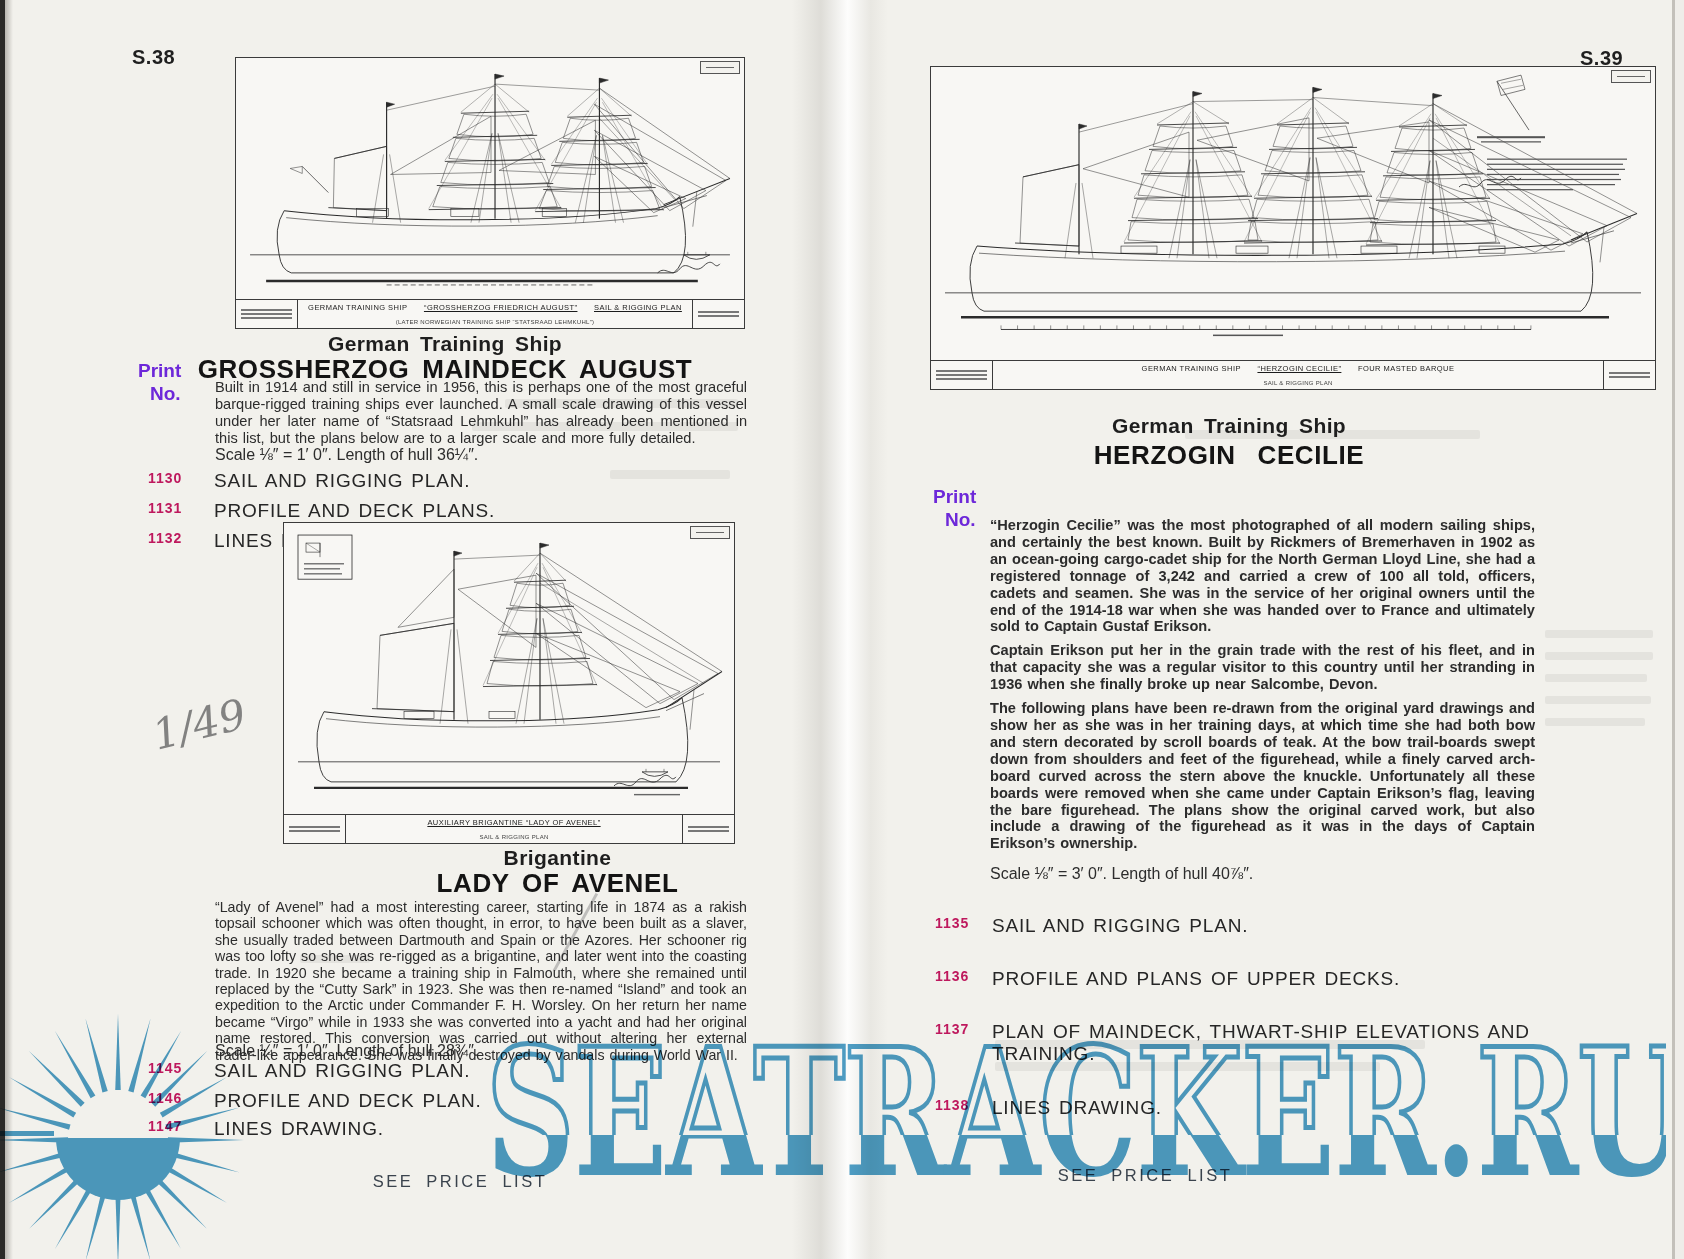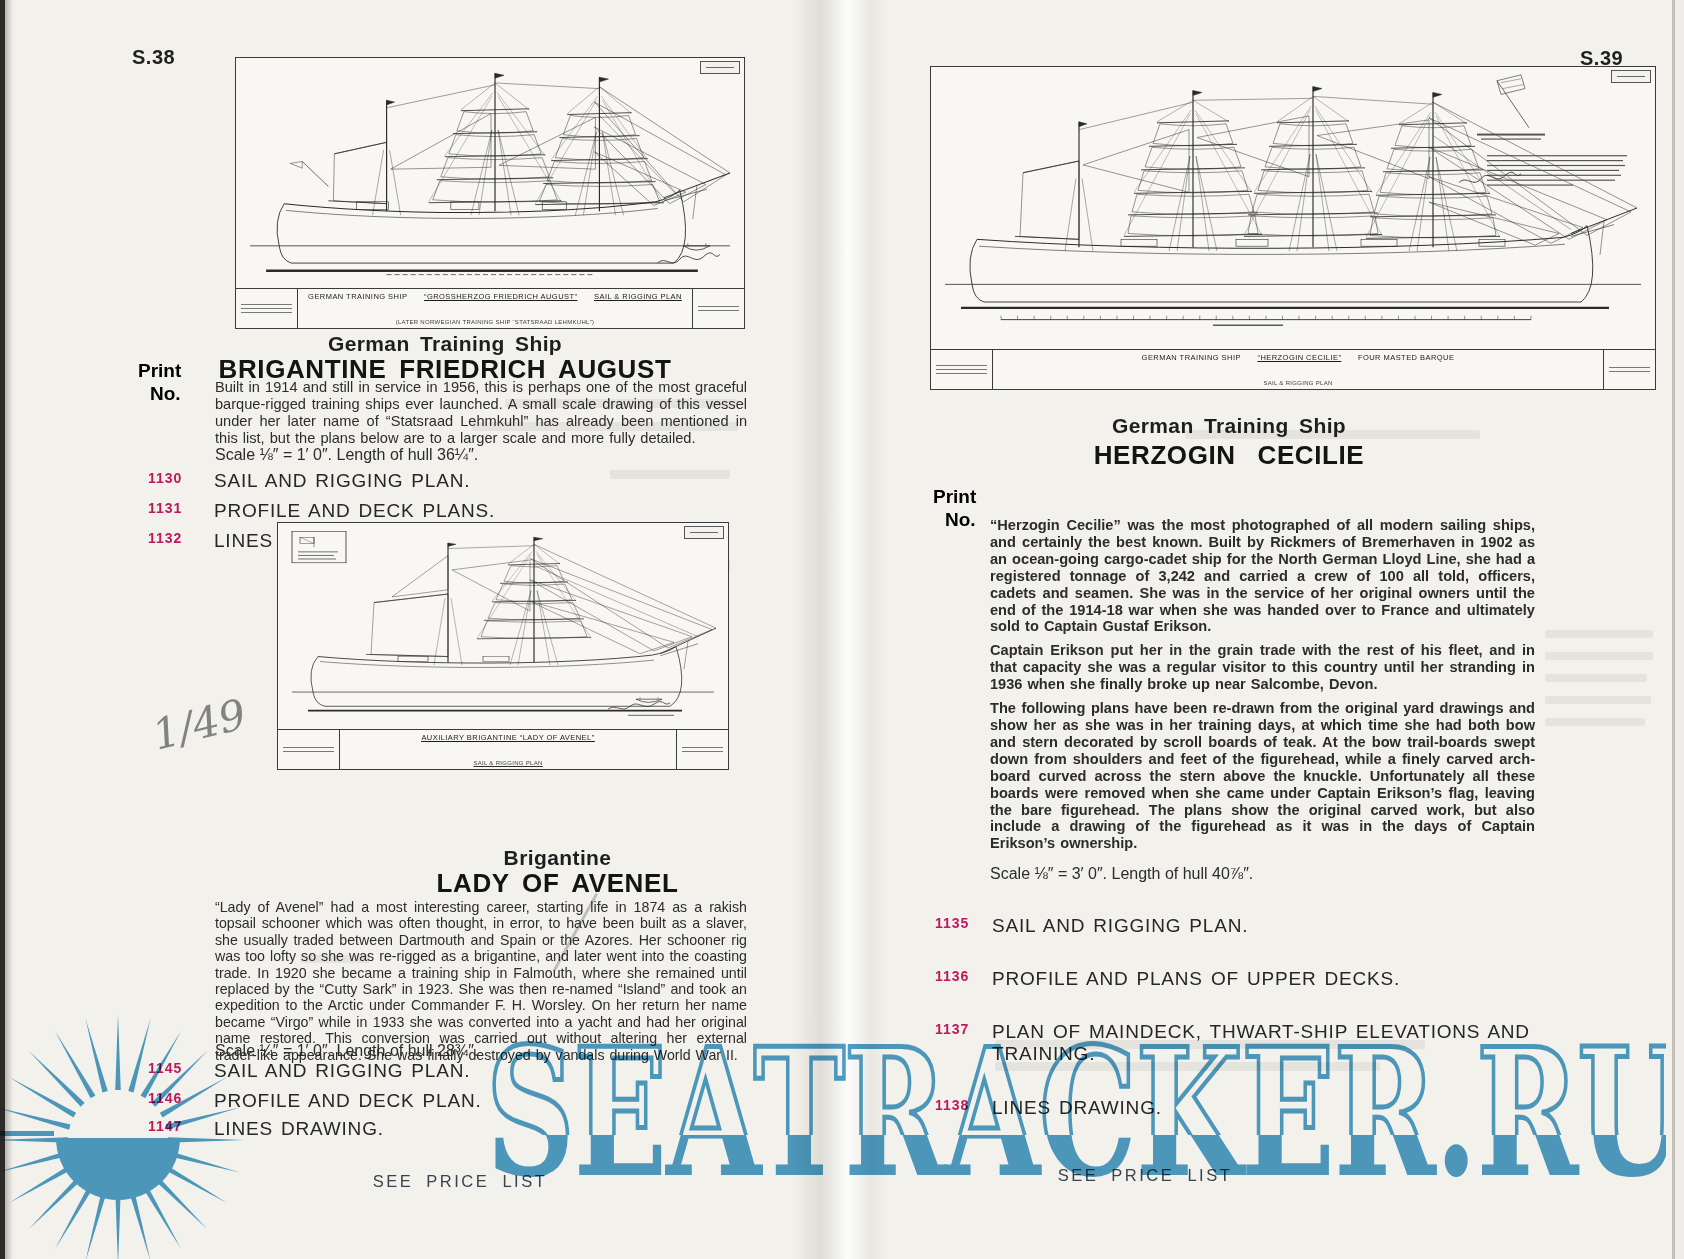--- a/index.html
+++ b/index.html
@@ -14,31 +14,31 @@
           background:linear-gradient(90deg,rgba(170,168,162,0),rgba(170,168,162,.28) 30%,rgba(255,255,255,.85) 58%,rgba(190,188,182,.18) 82%,rgba(170,168,162,0));}
   
   .pageno{position:absolute;font-weight:bold;font-size:20px;letter-spacing:.5px;color:#1f1f1f;}
   .plan{position:absolute;background:#f8f7f4;border:1.4px solid #3b3b3b;display:flex;flex-direction:column;box-sizing:border-box;}
   .draw{flex:1 1 auto;position:relative;}
   .draw svg{position:absolute;left:0;top:0;}
   .cap{border-top:1px solid #3b3b3b;display:flex;align-items:stretch;}
   .capbox{width:62px;border-right:1px solid #3b3b3b;display:flex;flex-direction:column;gap:2.5px;justify-content:center;padding:3px 5px;box-sizing:border-box;}
   .capbox.r{width:52px;border-right:none;border-left:1px solid #3b3b3b;}
   .capbox i{display:block;height:1.5px;background:#787878;}
-  .capmid{flex:1;display:flex;flex-direction:column;align-items:center;justify-content:center;gap:18px;padding:3px 0;}
+  .capmid{flex:1;display:flex;flex-direction:column;align-items:center;justify-content:center;gap:7px;padding:3px 0;}
   .capl1{font-size:7.5px;letter-spacing:.45px;color:#1c1c1c;white-space:nowrap;}
   .capl1 .u{text-decoration:underline;}
   .capl1 .gap{display:inline-block;width:14px;}
   .capl2{font-size:6px;letter-spacing:.3px;color:#3d3d3d;}
   .chip{position:absolute;top:3px;right:4px;width:38px;height:11px;border:1px solid #555;display:flex;align-items:center;justify-content:center;background:#f3f2ee;}
   .chip i{width:28px;height:1.5px;background:#666;}
   .subtitle{position:absolute;font-weight:bold;font-size:21px;color:#1e1e1e;text-align:center;letter-spacing:.4px;word-spacing:4px;}
   .title{position:absolute;font-weight:bold;font-size:26px;color:#141414;text-align:center;letter-spacing:.6px;word-spacing:5px;}
   .title.wide{word-spacing:14px;}
-  .printlbl{position:absolute;font-weight:bold;font-size:19px;color:#000000;}
+  .printlbl{position:absolute;font-weight:bold;font-size:19px;color:#6d28d9;}
   .para{position:absolute;font-size:14.6px;line-height:16.9px;text-align:justify;word-spacing:1px;color:#2c2c2c;}
   .para p{margin:0 0 7px 0;font-weight:bold;}
   .scaleline{position:absolute;font-size:16px;color:#2c2c2c;}
   .item{position:absolute;display:flex;align-items:flex-start;}
   .ino{font-weight:bold;font-size:14px;letter-spacing:1px;color:#be185d;flex:0 0 auto;}
   .item.l .ino{width:66px;}
   .item.r .ino{width:57px;}
   .ilab{font-size:19px;letter-spacing:.8px;word-spacing:2px;color:#262626;}
   .footerline{position:absolute;font-size:16.5px;letter-spacing:2.5px;word-spacing:6px;color:#3a434d;text-align:center;}
   .ghost{position:absolute;background:#3a3a3a;opacity:.07;border-radius:2px;filter:blur(.6px);}
@@ -185,40 +185,40 @@
         <div class="capl2">(LATER NORWEGIAN TRAINING SHIP “STATSRAAD LEHMKUHL”)</div>
       </div>
       <div class="capbox r">
           <i></i>
           <i></i>
         </div>
     </figcaption>
   </figure>
 
   <div class="subtitle" style="left:190px;top:332px;width:510px;">German Training Ship</div>
-  <div class="title" style="left:190px;top:354px;width:510px;">BRIGANTINE FRIEDRICH AUGUST</div>
+  <div class="title" style="left:190px;top:354px;width:510px;">GROSSHERZOG MAINDECK AUGUST</div>
   <div class="printlbl" style="left:138px;top:360px;">Print</div>
   <div class="printlbl" style="left:150px;top:383px;">No.</div>
   <div class="para" style="left:215px;top:379px;width:532px;">Built in 1914 and still in service in 1956, this is perhaps one of the most graceful barque-rigged training ships ever launched.  A small scale drawing of this vessel under her later name of “Statsraad Lehmkuhl” has already been mentioned in this list, but the plans below are to a larger scale and more fully detailed.</div>
   <div class="scaleline" style="left:215px;top:446px;">Scale ⅛″ = 1′ 0″.  Length of hull 36¼″.</div>
 
   <div class="item l" style="left:148px;top:470px;">
     <span class="ino">1130</span>
     <span class="ilab">SAIL AND RIGGING PLAN.</span>
   </div>
   <div class="item l" style="left:148px;top:500px;">
     <span class="ino">1131</span>
     <span class="ilab">PROFILE AND DECK PLANS.</span>
   </div>
   <div class="item l" style="left:148px;top:530px;">
     <span class="ino">1132</span>
     <span class="ilab">LINES DRAWING.</span>
   </div>
 
-  <figure class="plan" style="left:277px;top:522px;width:452px;height:248px;margin:0;text-decoration:underline;">
+  <figure class="plan" style="left:283px;top:522px;width:452px;height:322px;margin:0;">
     <div class="draw" id="ship2">
         <svg viewBox="0 0 450 290" preserveAspectRatio="none" style="width: 100%; height: 100%;">
           <line x1="14" y1="238" x2="436" y2="238" stroke="#2b2b2b" stroke-width="0.8"></line>
           <line x1="30" y1="264" x2="404" y2="264" stroke="#2b2b2b" stroke-width="2.4"></line>
           <path d="M 40 188 C 145 201 285 200 374 186 Q 390 182 398 174" stroke="#2b2b2b" stroke-width="1" fill="none"></path>
           <path d="M 42 195 C 145 207 285 206 376 193" stroke="#2b2b2b" stroke-width="0.6" fill="none"></path>
           <path d="M 40 188 Q 29 205 35 238 Q 37 255 47 258" stroke="#2b2b2b" stroke-width="0.9" fill="none"></path>
           <line x1="47" y1="258" x2="392" y2="258" stroke="#2b2b2b" stroke-width="0.9"></line>
           <path d="M 392 258 Q 412 240 398 174" stroke="#2b2b2b" stroke-width="0.9" fill="none"></path>
           <line x1="382" y1="184" x2="438" y2="148" stroke="#2b2b2b" stroke-width="1"></line>

